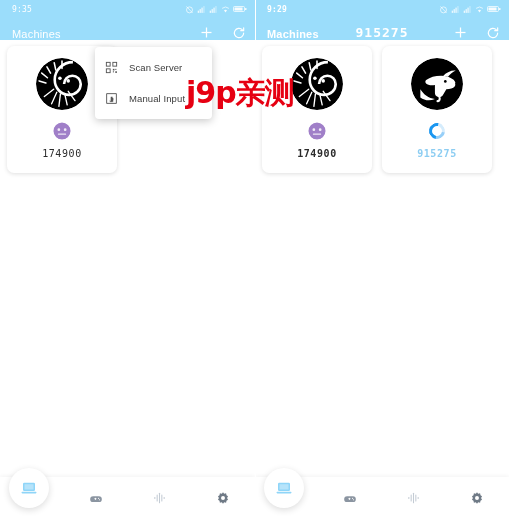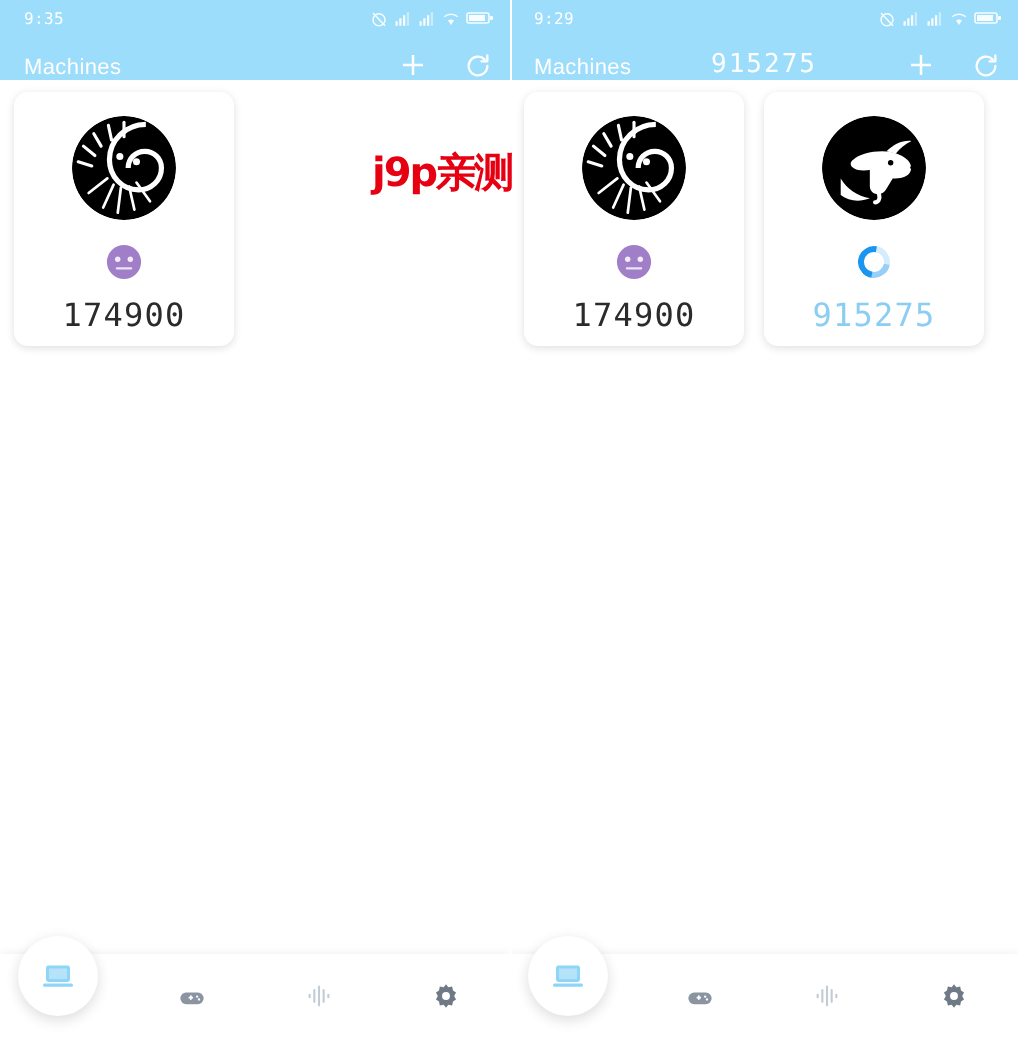--- a/index.html
+++ b/index.html
@@ -5,21 +5,21 @@
   * { box-sizing: border-box; margin: 0; padding: 0; }
   html, body {
     width: 509px; height: 519px;
     background: #ffffff;
     font-family: "Liberation Sans", sans-serif;
     overflow: hidden;
   }
   .screens { display: flex; width: 509px; height: 519px; position: relative; }
   .screen { position: relative; height: 519px; background: #ffffff; overflow: hidden; }
   .screen.left  { width: 255px; }
-  .screen.right { width: 254px; }
+  .screen.right { width: 254px; font-weight: bold; }
 
   
   .header {
     background: #9bddfb;
     height: 40px;
     width: 100%;
     position: relative;
   }
   .statusbar {
     display: flex; align-items: center;
@@ -86,21 +86,21 @@
   }
   .spinner {
     width: 16px; height: 16px;
     border-radius: 50%;
     border: 3px solid #1a96f0;
     border-right-color: rgba(26,150,240,.18);
     border-bottom-color: rgba(26,150,240,.45);
     transform: rotate(-35deg);
   }
   .card-code {
-    font-size: 16px;
+    font-size: 10px;
     font-family: "DejaVu Sans Mono", monospace;
     letter-spacing: .6px;
     color: #2b2b2b;
   }
   .card-code.pending { color: #8ccdf2; }
 
   
   .menu {
     position: absolute;
     left: 95px; top: 47px;
@@ -119,21 +119,21 @@
   }
   .menu-item svg { display: block; flex: 0 0 auto; }
   .menu-label {
     font-size: 9.5px; color: #3c3c3c; letter-spacing: .1px;
   }
 
   
   .watermark {
     position: absolute;
     left: 186px; top: 73px;
-    font-size: 20px; font-weight: bold;
+    font-size: 30px; font-weight: bold;
     color: #e60012;
     font-family: "DejaVu Sans", sans-serif;
     letter-spacing: -1px;
     z-index: 60;
     white-space: nowrap;
     pointer-events: none;
   }
 
   
   .bottomnav {
@@ -249,20 +249,45 @@
             <circle cx="20" cy="20" r="19" fill="#a07fc8"></circle>
             <circle cx="13" cy="17" r="3" fill="#ffffff" opacity=".85"></circle>
             <circle cx="27" cy="17" r="3" fill="#ffffff" opacity=".85"></circle>
             <path d="M12 27h16" stroke="#ffffff" stroke-width="2.4" stroke-linecap="round" opacity=".8"></path>
           </svg>
         </span>
         <span class="card-code">174900</span>
       </div>
     </div>
 
+    <div class="menu">
+      <div class="menu-item">
+        <svg width="13" height="13" viewBox="0 0 24 24">
+          <g fill="none" stroke="#555555" stroke-width="1.7">
+            <rect x="2.5" y="2.5" width="7" height="7"></rect>
+            <rect x="2.5" y="14.5" width="7" height="7"></rect>
+            <rect x="14.5" y="2.5" width="7" height="7"></rect>
+          </g>
+          <g fill="#555555">
+            <rect x="14.5" y="14.5" width="3" height="3"></rect>
+            <rect x="19" y="19" width="3" height="3"></rect>
+            <rect x="19" y="14.5" width="2" height="2"></rect>
+            <rect x="14.5" y="19" width="2" height="2"></rect>
+          </g>
+        </svg>
+        <span class="menu-label">Scan Server</span>
+      </div>
+      <div class="menu-item">
+        <svg width="13" height="13" viewBox="0 0 24 24">
+          <path d="M3 3h18v18H3z" fill="none" stroke="#555555" stroke-width="1.7"></path>
+          <path d="M10 9v7l-2-1.5 1 4.5h6l1-5v-3l-1.5-.5V9l-1.5-.5V8z" fill="#555555" stroke="#ffffff" stroke-width=".9"></path>
+        </svg>
+        <span class="menu-label">Manual Input</span>
+      </div>
+    </div>
 
     <div class="bottomnav">
       <div class="nav-items">
         <div class="nav-item placeholder"></div>
         <div class="nav-item">
           <svg width="14" height="14" viewBox="0 0 24 24">
             <path d="M7 9h10a5 5 0 0 1 0 10H7A5 5 0 0 1 7 9z" fill="#8b95a1"></path>
             <rect x="9" y="12.6" width="4" height="1.6" rx=".8" fill="#ffffff"></rect>
             <rect x="10.2" y="11.4" width="1.6" height="4" rx=".8" fill="#ffffff"></rect>
             <circle cx="16.4" cy="12.6" r="1" fill="#ffffff"></circle>

